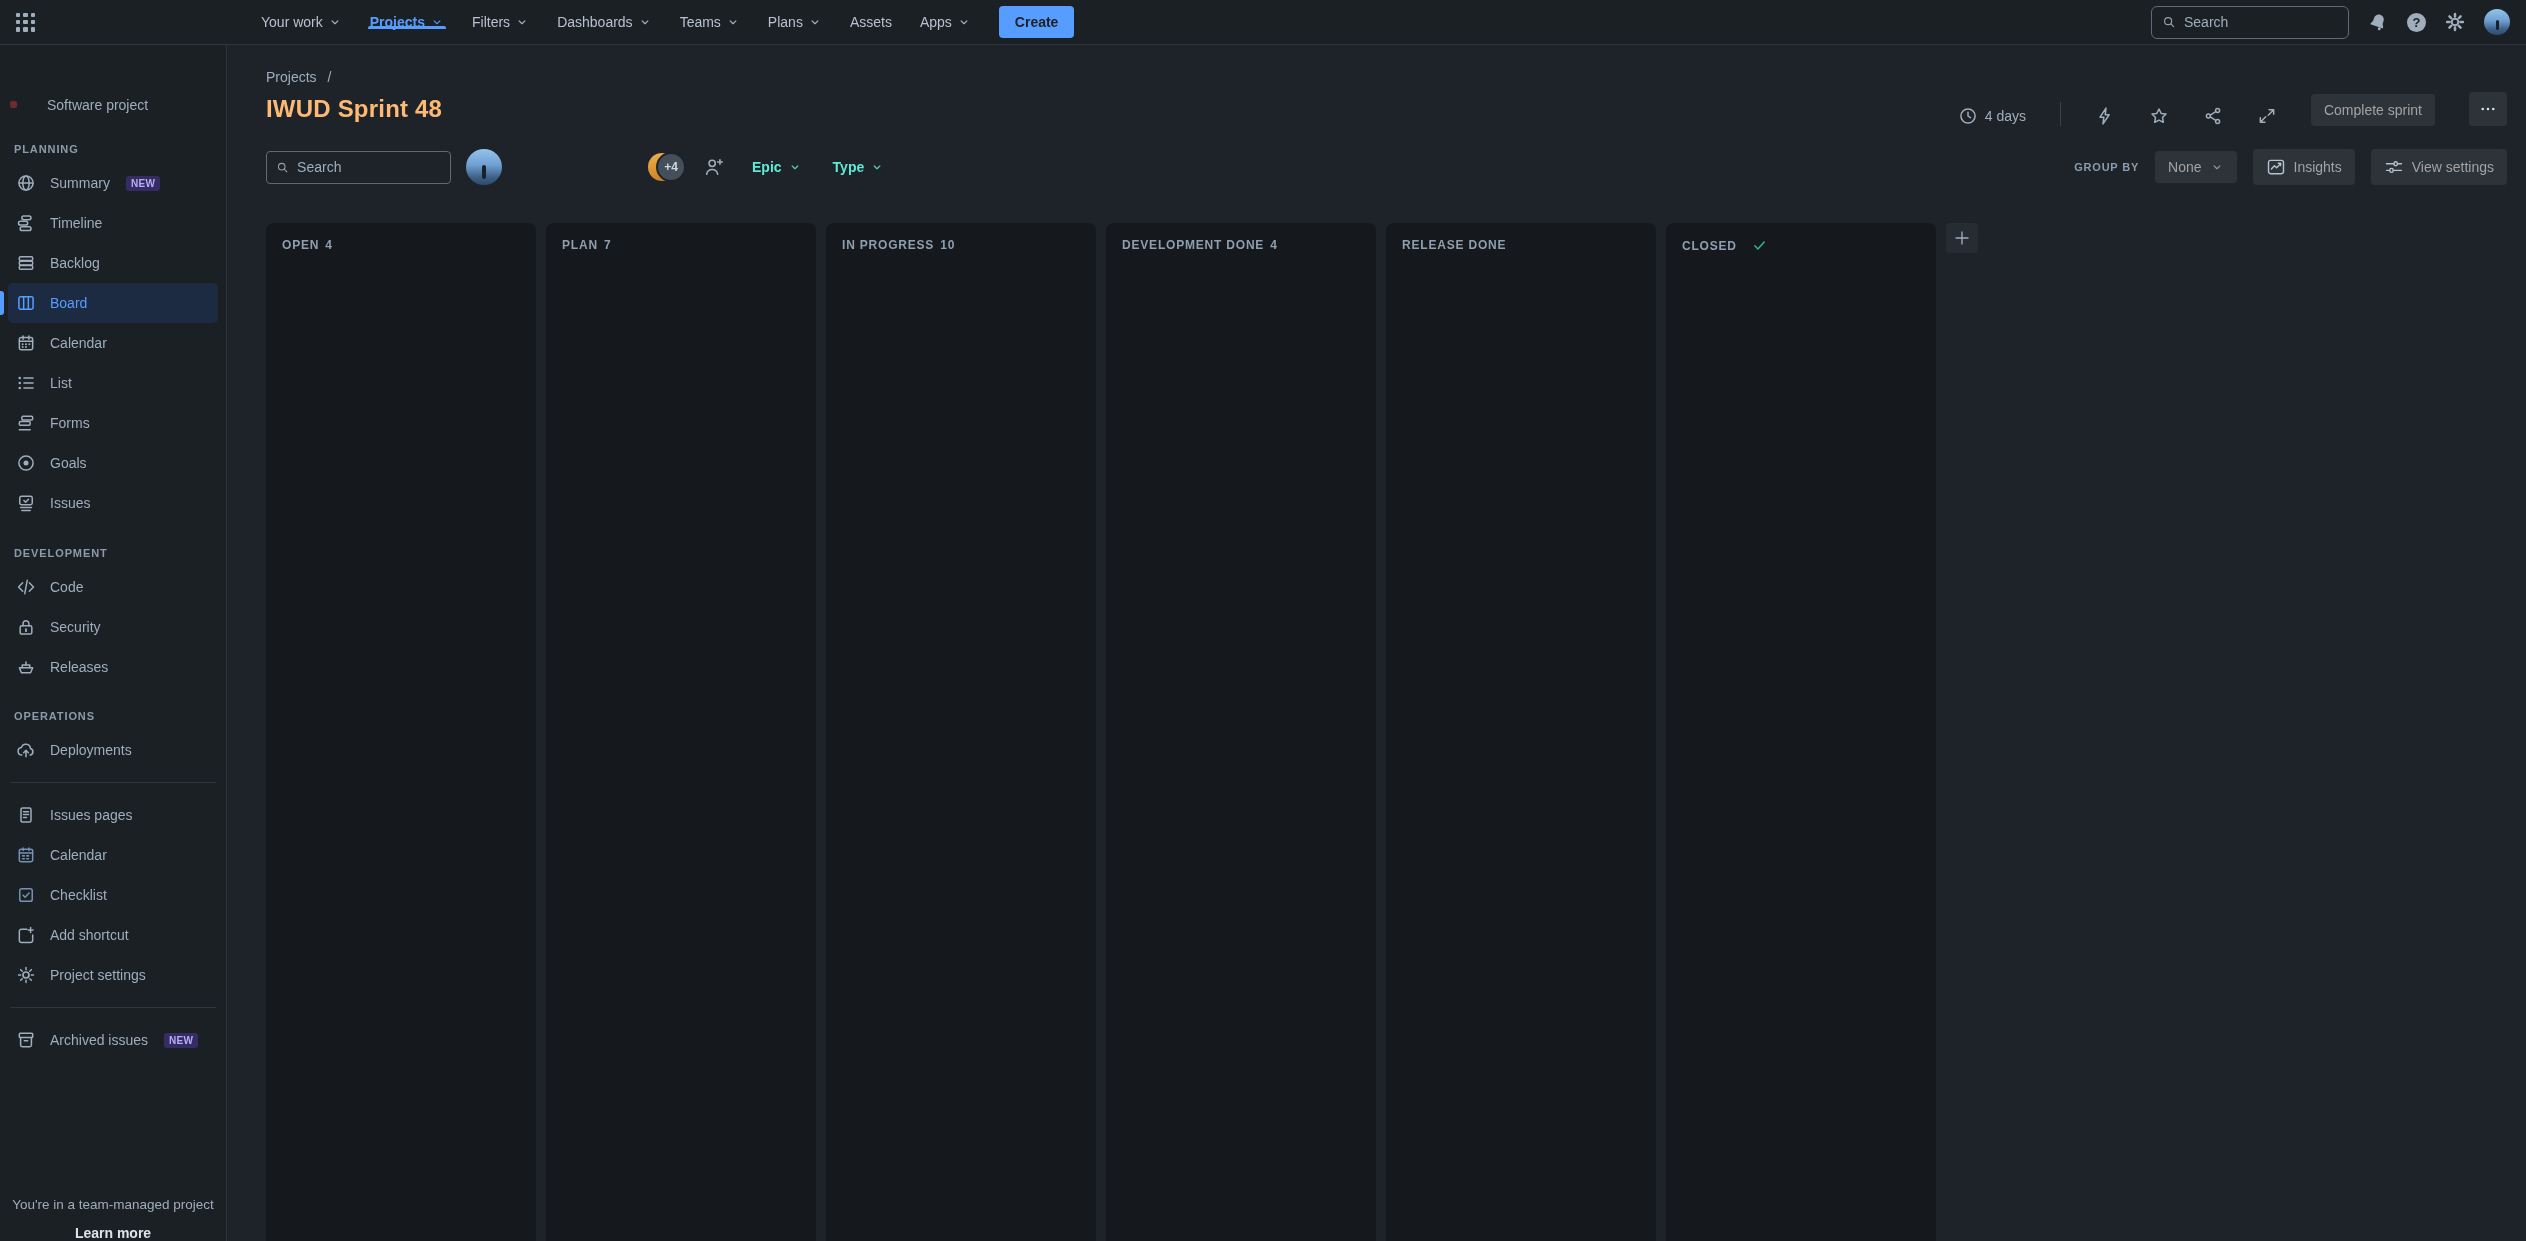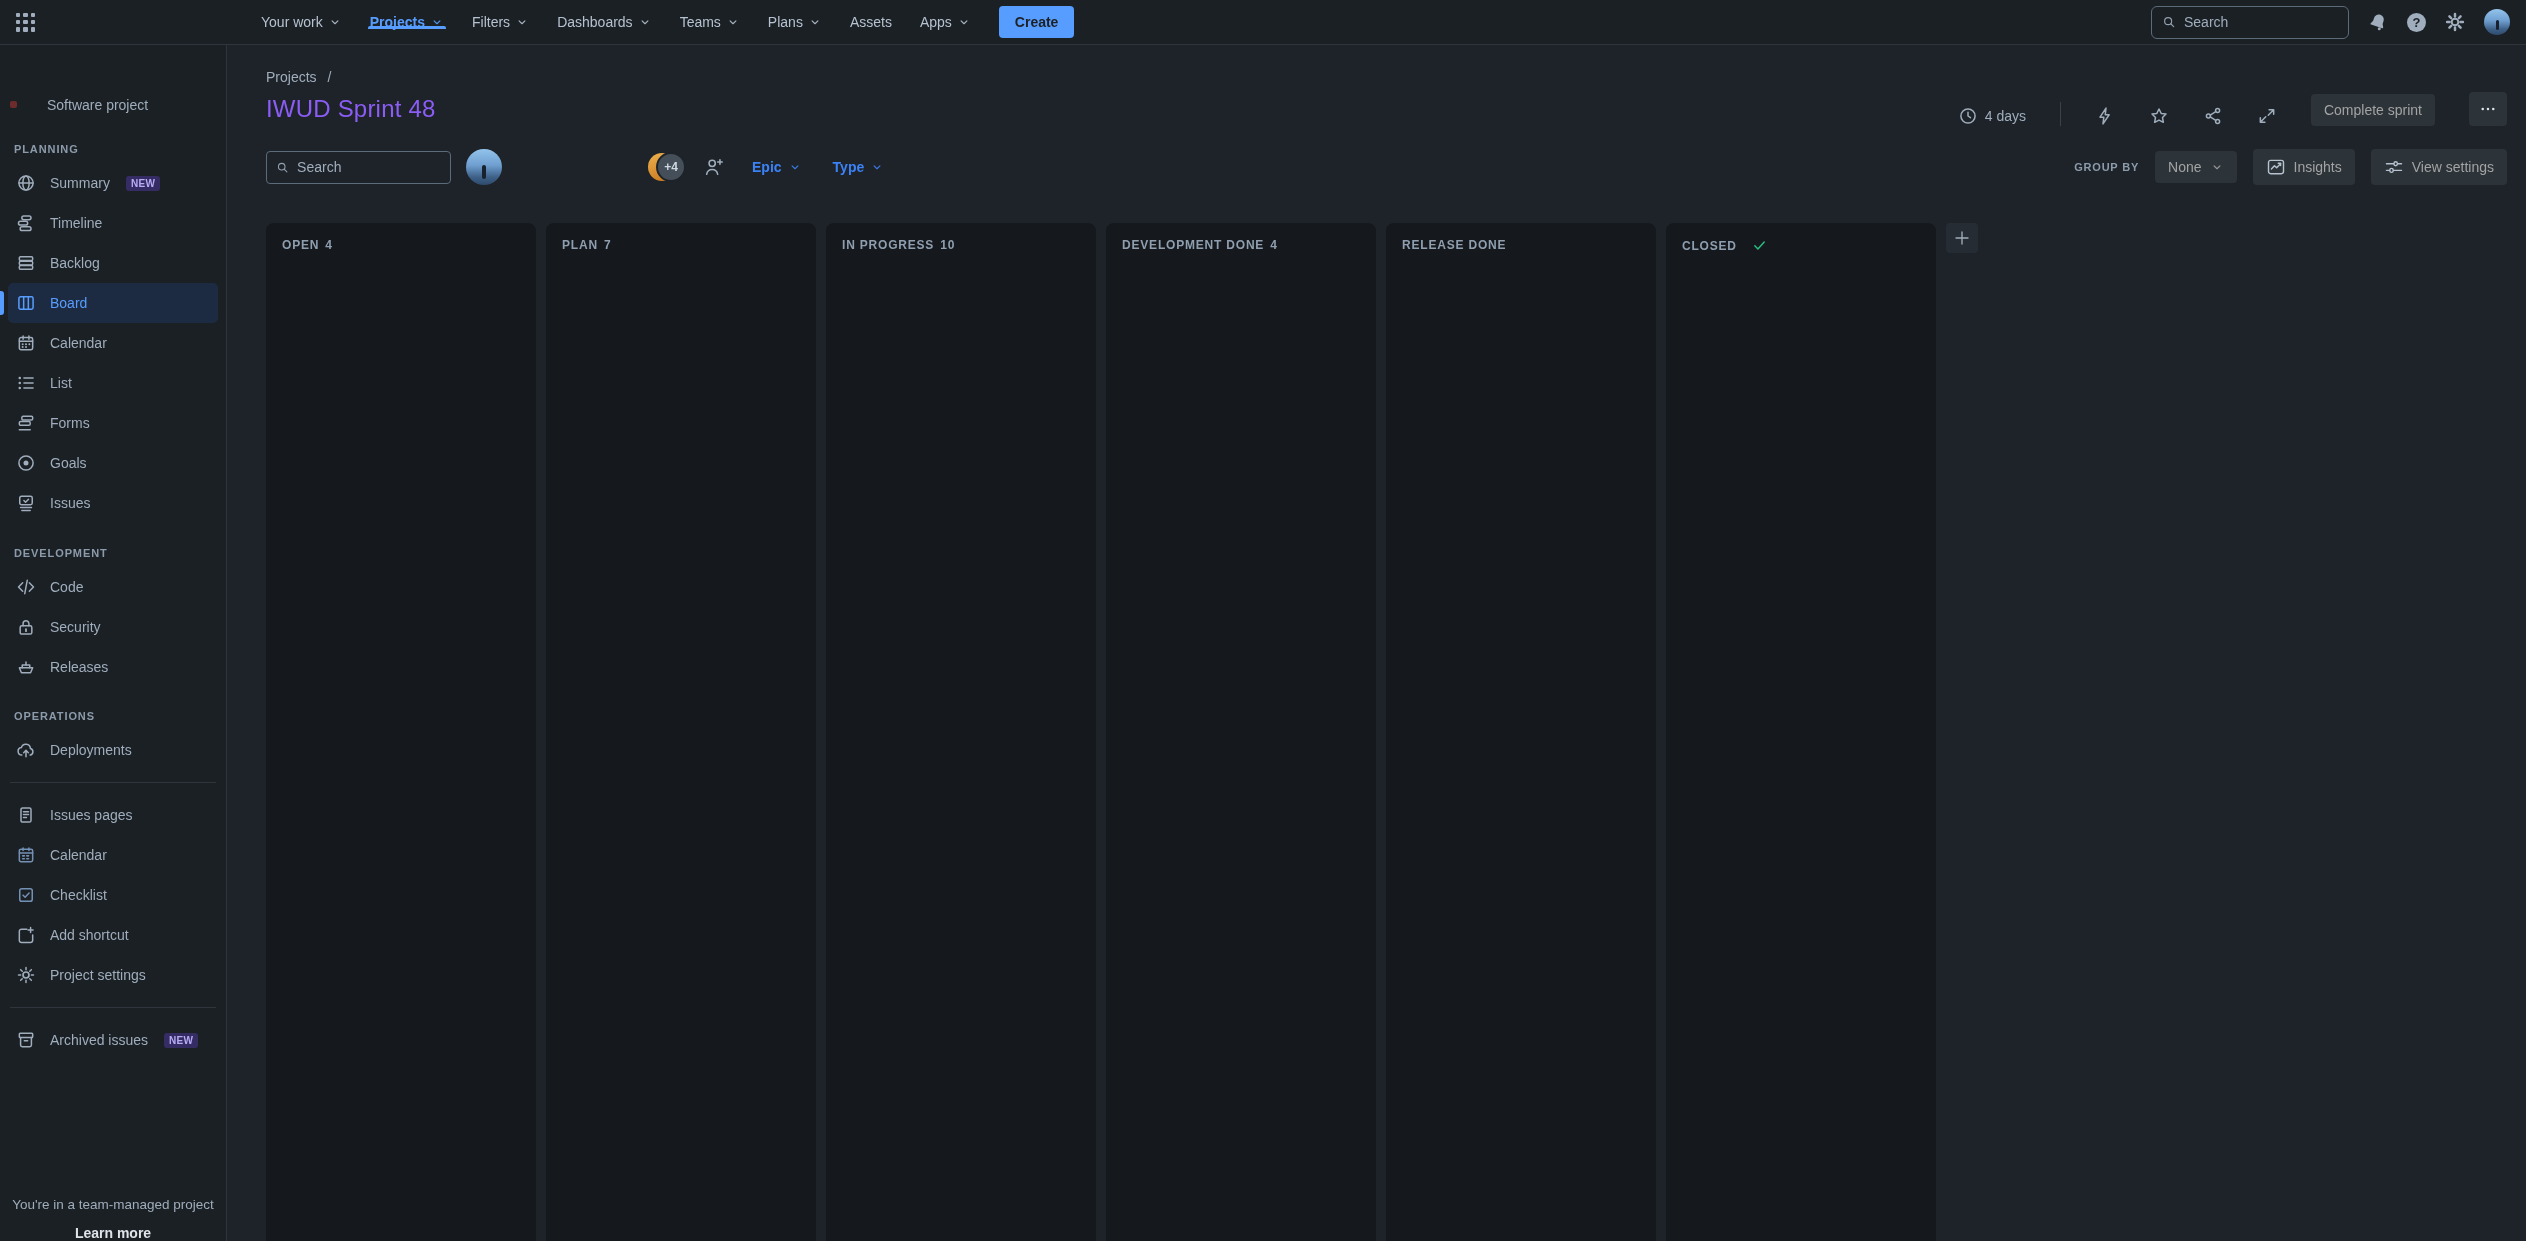--- a/index.html
+++ b/index.html
@@ -82,21 +82,21 @@
   .side-divider { height:1px; background:#2e353c; margin:12px 2px; }
   .side-footer { margin-top:auto; text-align:center; }
   .side-footer .note { font-size:13.5px; color:#9fadbc; }
   .side-footer .learn { font-size:14px; font-weight:600; color:#dee4ea; margin-top:13px; cursor:pointer; }
 
   
   .main { flex:1; display:flex; flex-direction:column; padding:0 19px 0 39px; min-width:0; }
   .breadcrumb { margin-top:24px; font-size:14px; color:#9fadbc; display:flex; gap:11px; align-items:center; }
   .breadcrumb .crumb { cursor:pointer; }
   .page-header { display:flex; align-items:center; margin-top:5px; height:38px; }
-  .page-title { font-size:24px; font-weight:400; color:#8b5cf6; letter-spacing:.2px; }
+  .page-title { font-size:24px; font-weight:700; color:#fdba74; letter-spacing:.2px; }
   .header-right { margin-left:auto; display:flex; align-items:flex-end; gap:34px; color:#9fadbc; }
   .days { display:flex; align-items:center; gap:7px; font-size:14px; cursor:pointer; }
   .vdiv { width:1px; height:24px; background:#39424a; }
   .hicon { width:20px; height:20px; stroke:currentColor; fill:none; stroke-width:1.8; stroke-linecap:round; stroke-linejoin:round; }
   .btn {
     background:#2c3339; border:none; color:#a3a3a3; font-size:14px; font-weight:500; cursor:pointer;
     padding:8px 13px; border-radius:4px; display:flex; align-items:center; gap:8px; font-family:inherit; white-space:nowrap;
   }
   .more-btn { padding:8px 10px; }
 
@@ -114,21 +114,21 @@
     position:relative; overflow:hidden; flex:none;
   }
   .tb-avatar::after { content:""; position:absolute; left:45%; bottom:16%; width:11%; height:40%; background:#17222e; border-radius:2px; }
   .avatar-group { display:flex; align-items:center; margin-left:146px; }
   .mini-avatar { width:28px; height:28px; border-radius:50%; background:linear-gradient(160deg,#eeb14f,#c5761c); flex:none; }
   .overflow-chip {
     width:30px; height:30px; border-radius:50%; background:#454f59; color:#cfd9e2; border:2px solid #1e2329;
     font-size:12px; font-weight:700; display:flex; align-items:center; justify-content:center; margin-left:-20px; cursor:pointer;
   }
   .person-add { margin-left:17px; }
-  .filter-drop { display:flex; align-items:center; gap:6px; color:#3b82f6; font-size:14px; font-weight:600; cursor:pointer; }
+  .filter-drop { display:flex; align-items:center; gap:6px; color:#5eead4; font-size:14px; font-weight:600; cursor:pointer; }
   .ml26 { margin-left:27px; } .ml30 { margin-left:31px; }
   .toolbar-right { margin-left:auto; display:flex; align-items:center; gap:16px; }
   .groupby { font-size:11px; font-weight:700; letter-spacing:.8px; color:#8c9bab; }
   .tool-ic { width:20px; height:20px; stroke:currentColor; fill:none; stroke-width:1.7; stroke-linecap:round; stroke-linejoin:round; color:#b6c2cf; }
 
   
   .board { display:flex; align-items:flex-start; gap:10px; margin-top:38px; flex:1; min-height:0; }
   .column {
     width:270px; min-width:270px; background:#15191d; border-radius:8px 8px 0 0;
     padding:15px 16px; align-self:stretch;

